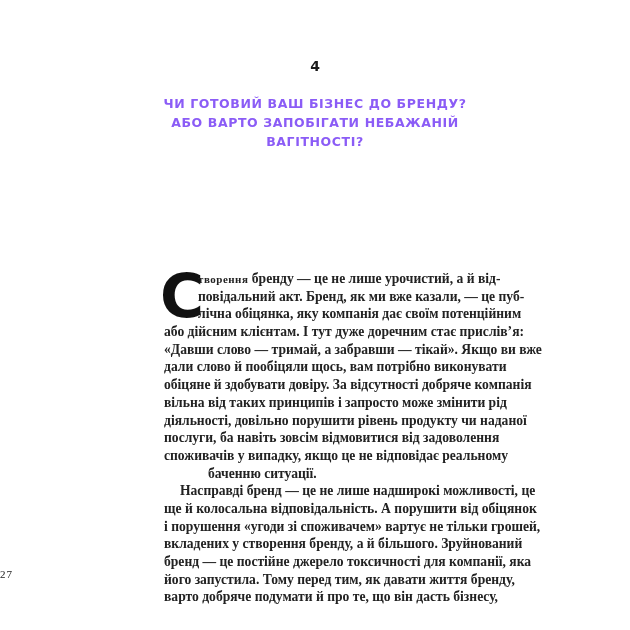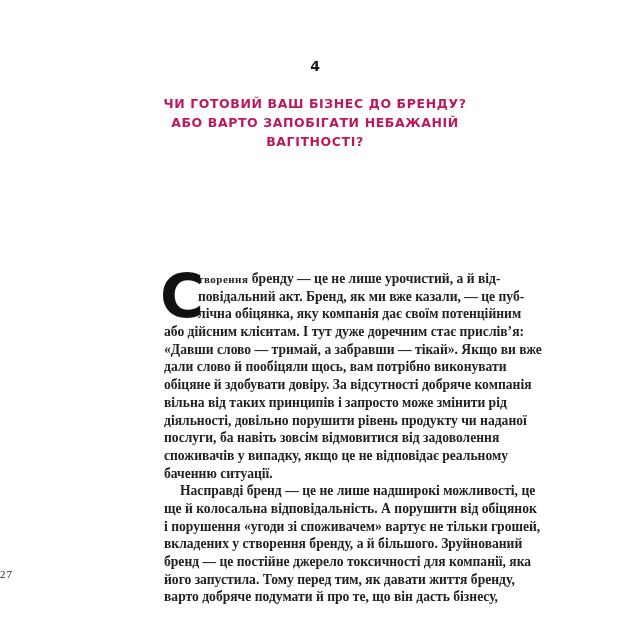--- a/index.html
+++ b/index.html
@@ -5,30 +5,30 @@
   html, body { margin: 0; padding: 0; background: #ffffff; }
   body { width: 630px; height: 630px; position: relative; overflow: hidden; }
   .page { position: absolute; left: 0; top: 0; width: 630px; height: 630px; background: #fff; }
   .chapter-num {
     position: absolute; left: 0; top: 58px; width: 630px; text-align: center;
     font-family: "DejaVu Sans", sans-serif; font-weight: bold; font-size: 14px; color: #1a1a1a;
   }
   .chapter-title {
     position: absolute; left: 150px; top: 94px; width: 330px; text-align: center;
     font-family: "DejaVu Sans", sans-serif; font-weight: bold; font-size: 12.5px;
-    line-height: 19px; color: #be185d; letter-spacing: 0.6px; text-transform: uppercase;
+    line-height: 19px; color: #8b5cf6; letter-spacing: 0.6px; text-transform: uppercase;
   }
   .chapter-title .line { display: block; white-space: nowrap; }
   .body-text {
     position: absolute; left: 164px; top: 270px; width: 304px;
     font-family: "Liberation Serif", serif; font-size: 13.6px; line-height: 17.7px;
     color: #222; text-align: justify;
   }
   .body-text .ln { display: block; white-space: nowrap; text-align-last: justify; text-align: justify; height: 17.7px; font-weight: bold; }
-  .body-text .ln.last { text-align-last: left; }
+  .body-text .ln.last { text-align-last: left; margin-left: 44px; }
   .body-text .ln.indent { padding-left: 16px; }
   .body-text .ln.dc { padding-left: 34px; }
   .drop-cap {
     position: absolute; left: 160px; top: 266px;
     font-family: "DejaVu Sans", sans-serif; font-weight: bold; font-size: 60px; line-height: 60px;
     color: #111;
   }
   .sc { font-size: 11px; letter-spacing: 0.5px; }
   .page-number {
     position: absolute; left: 0; top: 568px; width: 630px; text-align: left;

